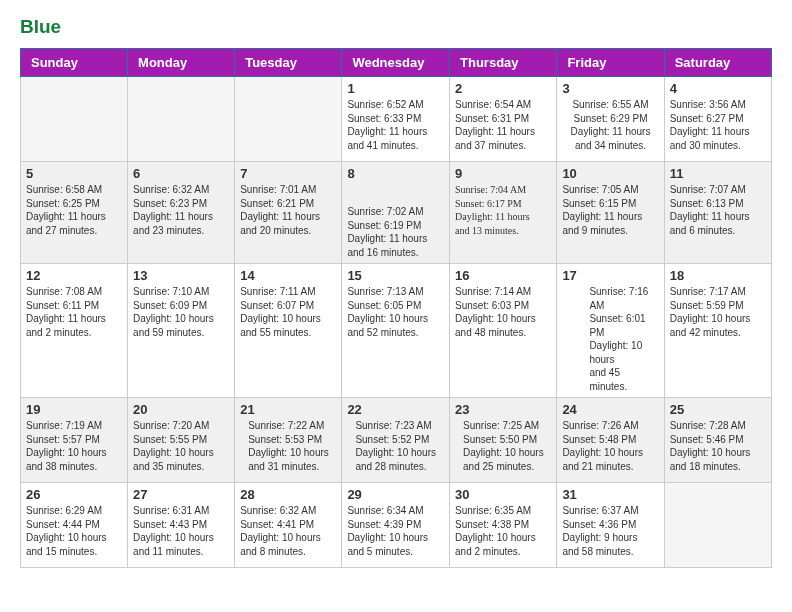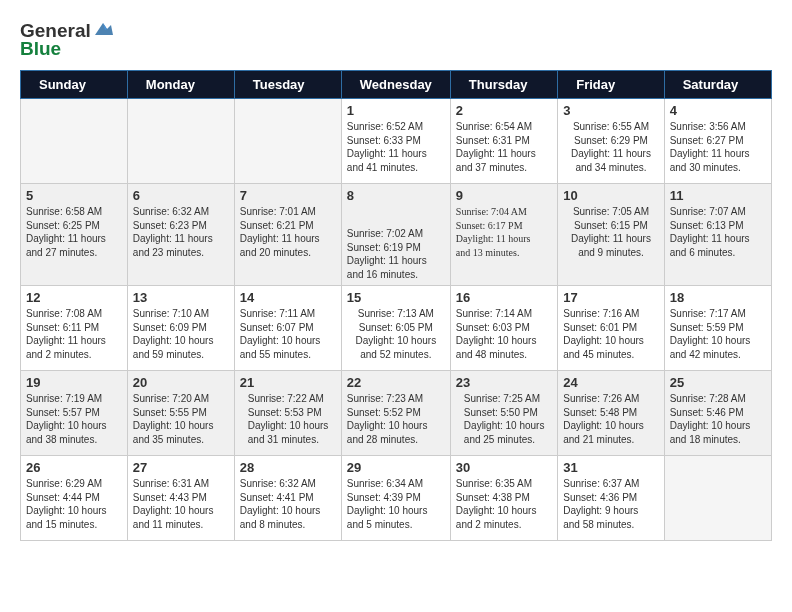--- a/index.html
+++ b/index.html
@@ -32,24 +32,24 @@
     .location-title {
       font-size: 16px;
       color: #333;
     }
     .calendar {
       width: 100%;
       border-collapse: collapse;
       font-size: 11px;
     }
     .calendar th {
-      background: #0f172a;
+      background: #a21caf;
       color: #fff;
       text-align: left;
-      padding: 6px 18px;
+      padding: 6px 10px;
       font-size: 13px;
       font-weight: bold;
       border: 1px solid #2E6DA4;
     }
     .calendar td {
       border: 1px solid #ccc;
       vertical-align: top;
       padding: 4px 5px;
       width: 108px;
       min-height: 80px;
@@ -72,27 +72,20 @@
     }
     .row-shaded td {
       background: #f0f0f0;
     }
   </style>
 </head>
 <body>
 
 <div class="header-area">
   <div class="logo">
-    <div style="display:flex; align-items:center;">
-      <span style="font-size:19px; font-weight:bold; color:#333;">General</span>
-      <svg width="22" height="16" viewBox="0 0 22 16" style="margin-left:2px; margin-top:-4px;">
-        <polygon points="2,14 10,2 14,8 18,4 20,14" fill="#2E6DA4" opacity="0.85"></polygon>
-        <polygon points="10,2 14,8 12,9" fill="#4a90d4"></polygon>
-      </svg>
-    </div>
     <span style="font-size:19px; font-weight:bold; color:#15803d; margin-top:-4px;">Blue</span>
   </div>
   <div class="title-area">
     <div class="month-title"></div>
     <div class="location-title"></div>
   </div>
 </div>
 
 <table class="calendar">
   <thead>
@@ -171,21 +164,21 @@
         </td>
         <td>
           <div class="day-number">9</div>
           <div class="day-info" style="white-space: pre-line; font-family: Liberation Serif, serif;">Sunrise: 7:04 AM
 Sunset: 6:17 PM
 Daylight: 11 hours
 and 13 minutes.</div>
         </td>
         <td>
           <div class="day-number">10</div>
-          <div class="day-info" style="white-space: pre-line; text-align: center;">Sunrise: 7:05 AM
+          <div class="day-info" style="white-space: pre-line;">Sunrise: 7:05 AM
 Sunset: 6:15 PM
 Daylight: 11 hours
 and 9 minutes.</div>
         </td>
         <td>
           <div class="day-number">11</div>
           <div class="day-info" style="white-space: pre-line;">Sunrise: 7:07 AM
 Sunset: 6:13 PM
 Daylight: 11 hours
 and 6 minutes.</div>
@@ -208,35 +201,35 @@
         </td>
         <td>
           <div class="day-number">14</div>
           <div class="day-info" style="white-space: pre-line;">Sunrise: 7:11 AM
 Sunset: 6:07 PM
 Daylight: 10 hours
 and 55 minutes.</div>
         </td>
         <td>
           <div class="day-number">15</div>
-          <div class="day-info" style="white-space: pre-line; text-align: center;">Sunrise: 7:13 AM
+          <div class="day-info" style="white-space: pre-line;">Sunrise: 7:13 AM
 Sunset: 6:05 PM
 Daylight: 10 hours
 and 52 minutes.</div>
         </td>
         <td>
           <div class="day-number">16</div>
           <div class="day-info" style="white-space: pre-line;">Sunrise: 7:14 AM
 Sunset: 6:03 PM
 Daylight: 10 hours
 and 48 minutes.</div>
         </td>
         <td>
           <div class="day-number">17</div>
-          <div class="day-info" style="white-space: pre-line;">Sunrise: 7:16 AM
+          <div class="day-info" style="white-space: pre-line; margin-left: 27px;">Sunrise: 7:16 AM
 Sunset: 6:01 PM
 Daylight: 10 hours
 and 45 minutes.</div>
         </td>
         <td>
           <div class="day-number">18</div>
           <div class="day-info" style="white-space: pre-line;">Sunrise: 7:17 AM
 Sunset: 5:59 PM
 Daylight: 10 hours
 and 42 minutes.</div>
@@ -259,21 +252,21 @@
         </td>
         <td>
           <div class="day-number">21</div>
           <div class="day-info" style="white-space: pre-line; margin-left: 8px;">Sunrise: 7:22 AM
 Sunset: 5:53 PM
 Daylight: 10 hours
 and 31 minutes.</div>
         </td>
         <td>
           <div class="day-number">22</div>
-          <div class="day-info" style="white-space: pre-line;">Sunrise: 7:23 AM
+          <div class="day-info" style="white-space: pre-line; margin-left: 8px;">Sunrise: 7:23 AM
 Sunset: 5:52 PM
 Daylight: 10 hours
 and 28 minutes.</div>
         </td>
         <td>
           <div class="day-number">23</div>
           <div class="day-info" style="white-space: pre-line; margin-left: 8px;">Sunrise: 7:25 AM
 Sunset: 5:50 PM
 Daylight: 10 hours
 and 25 minutes.</div>

